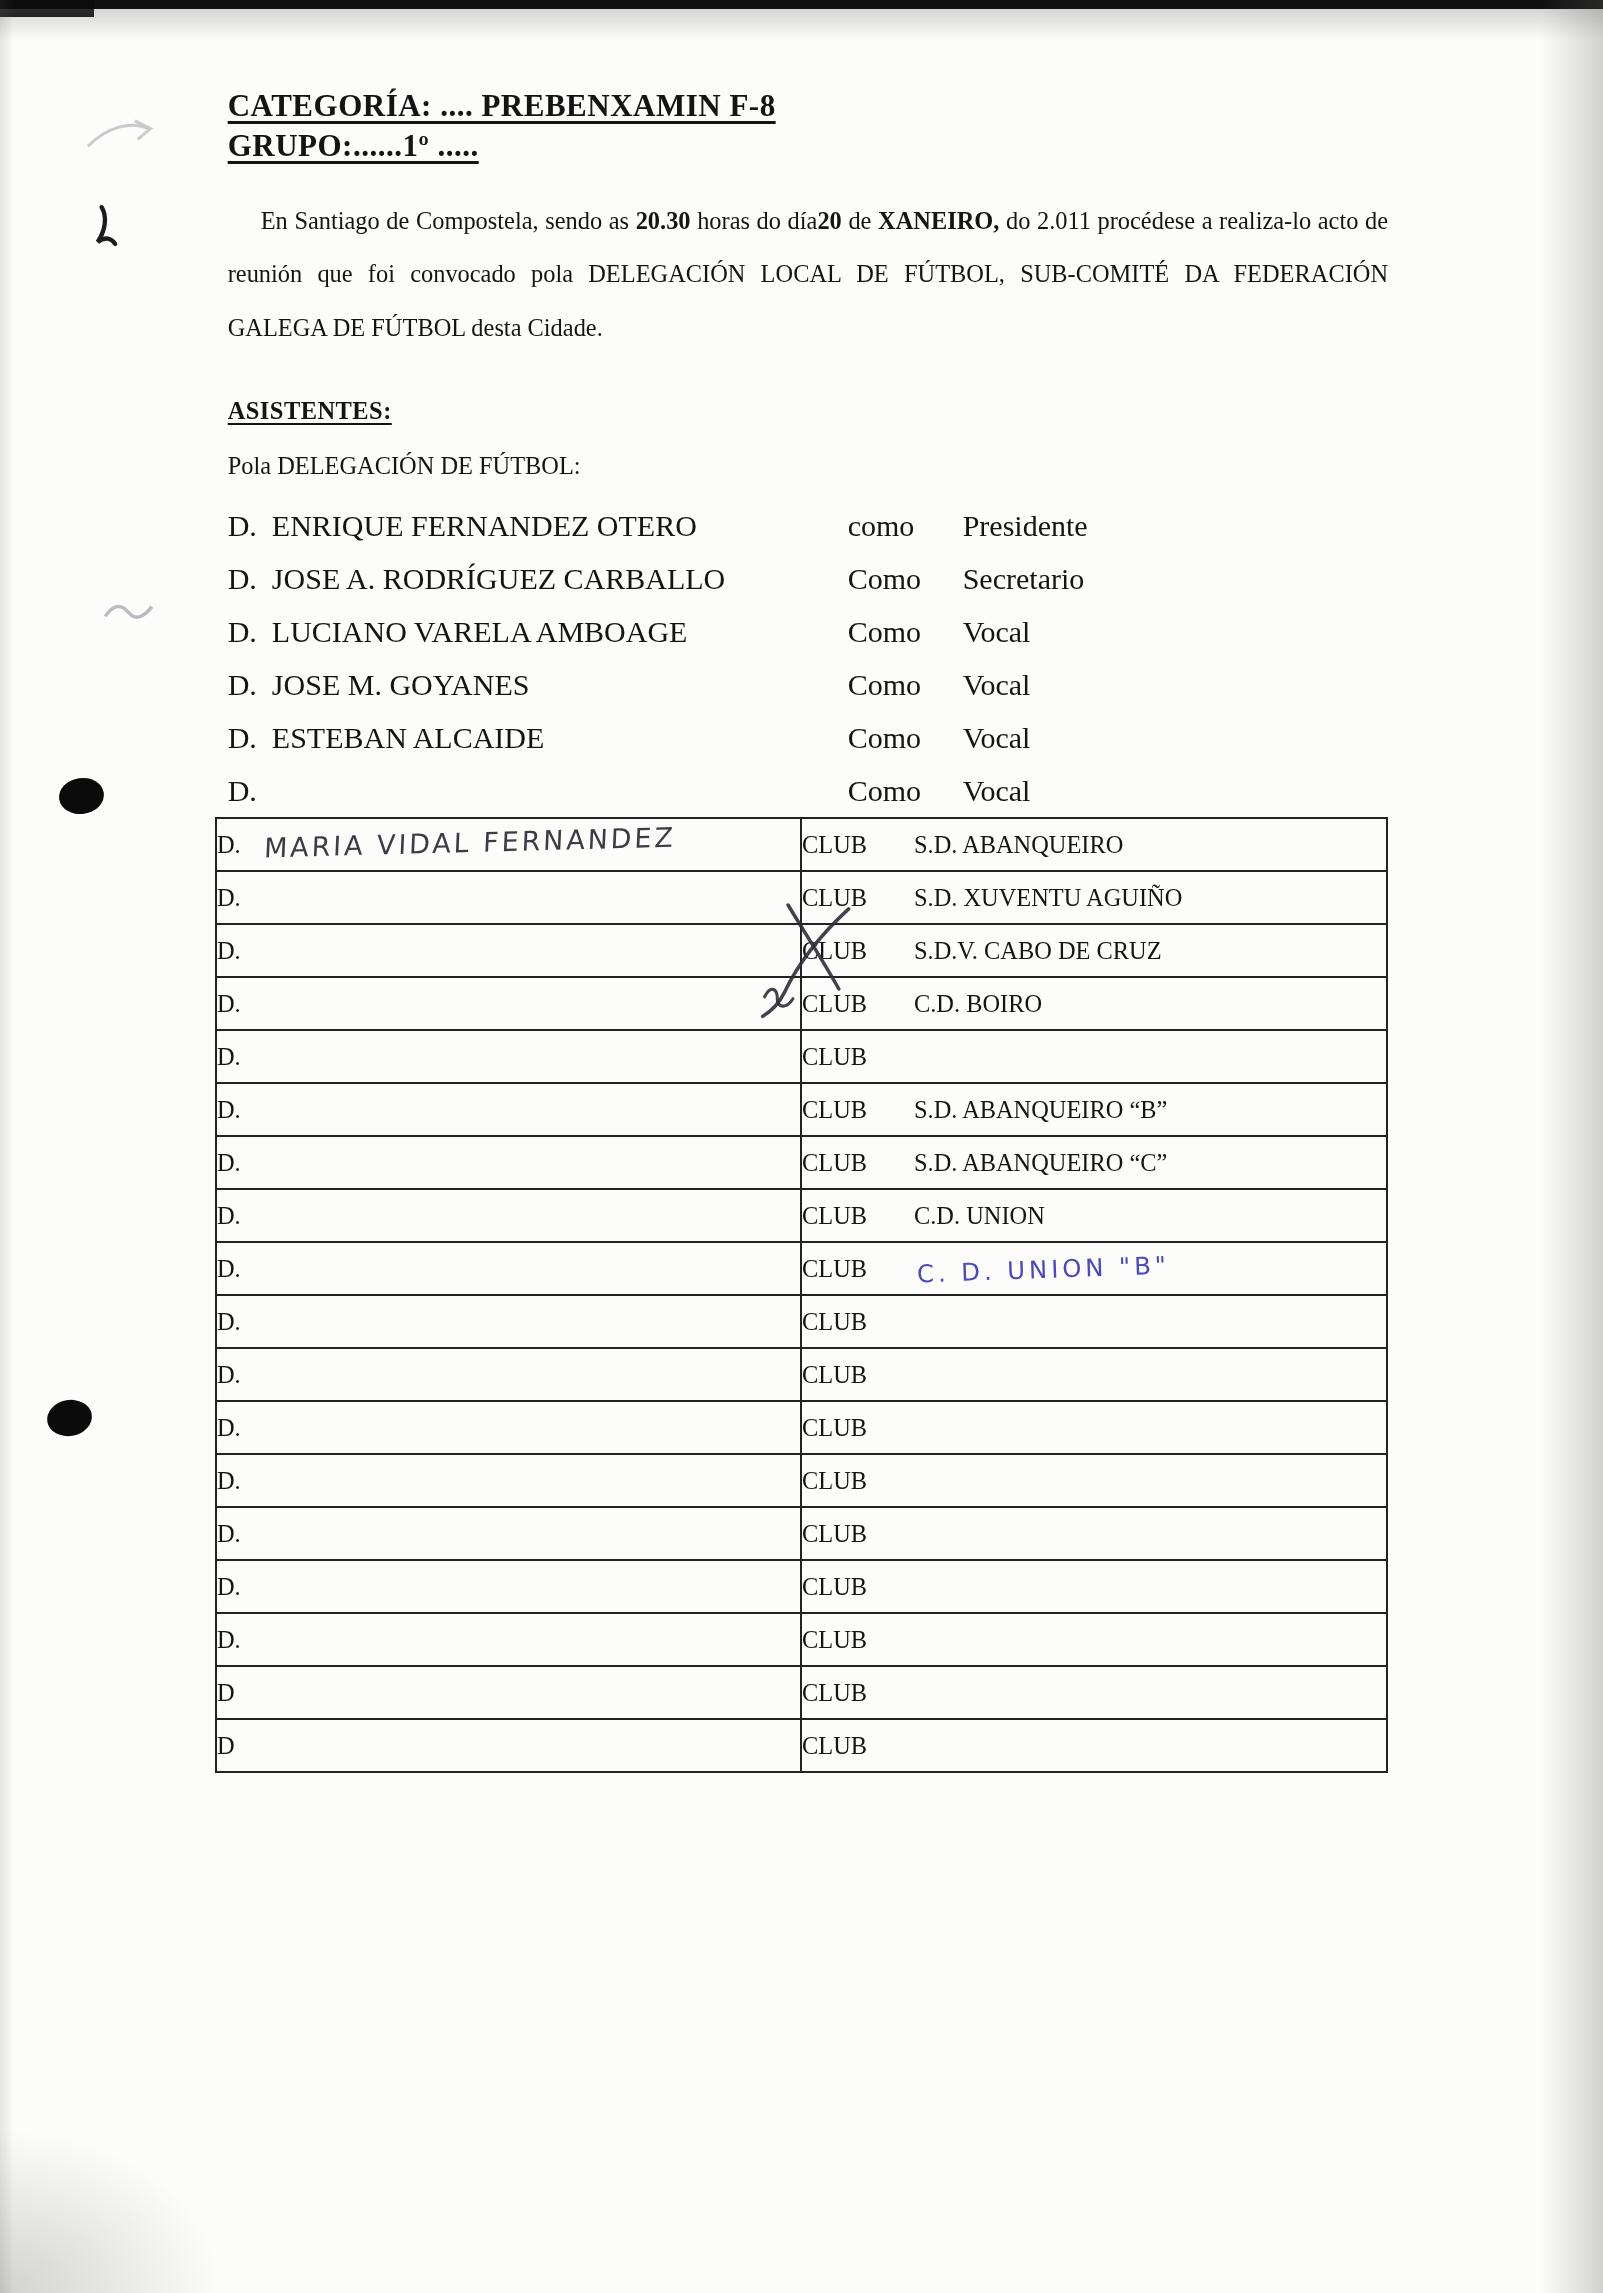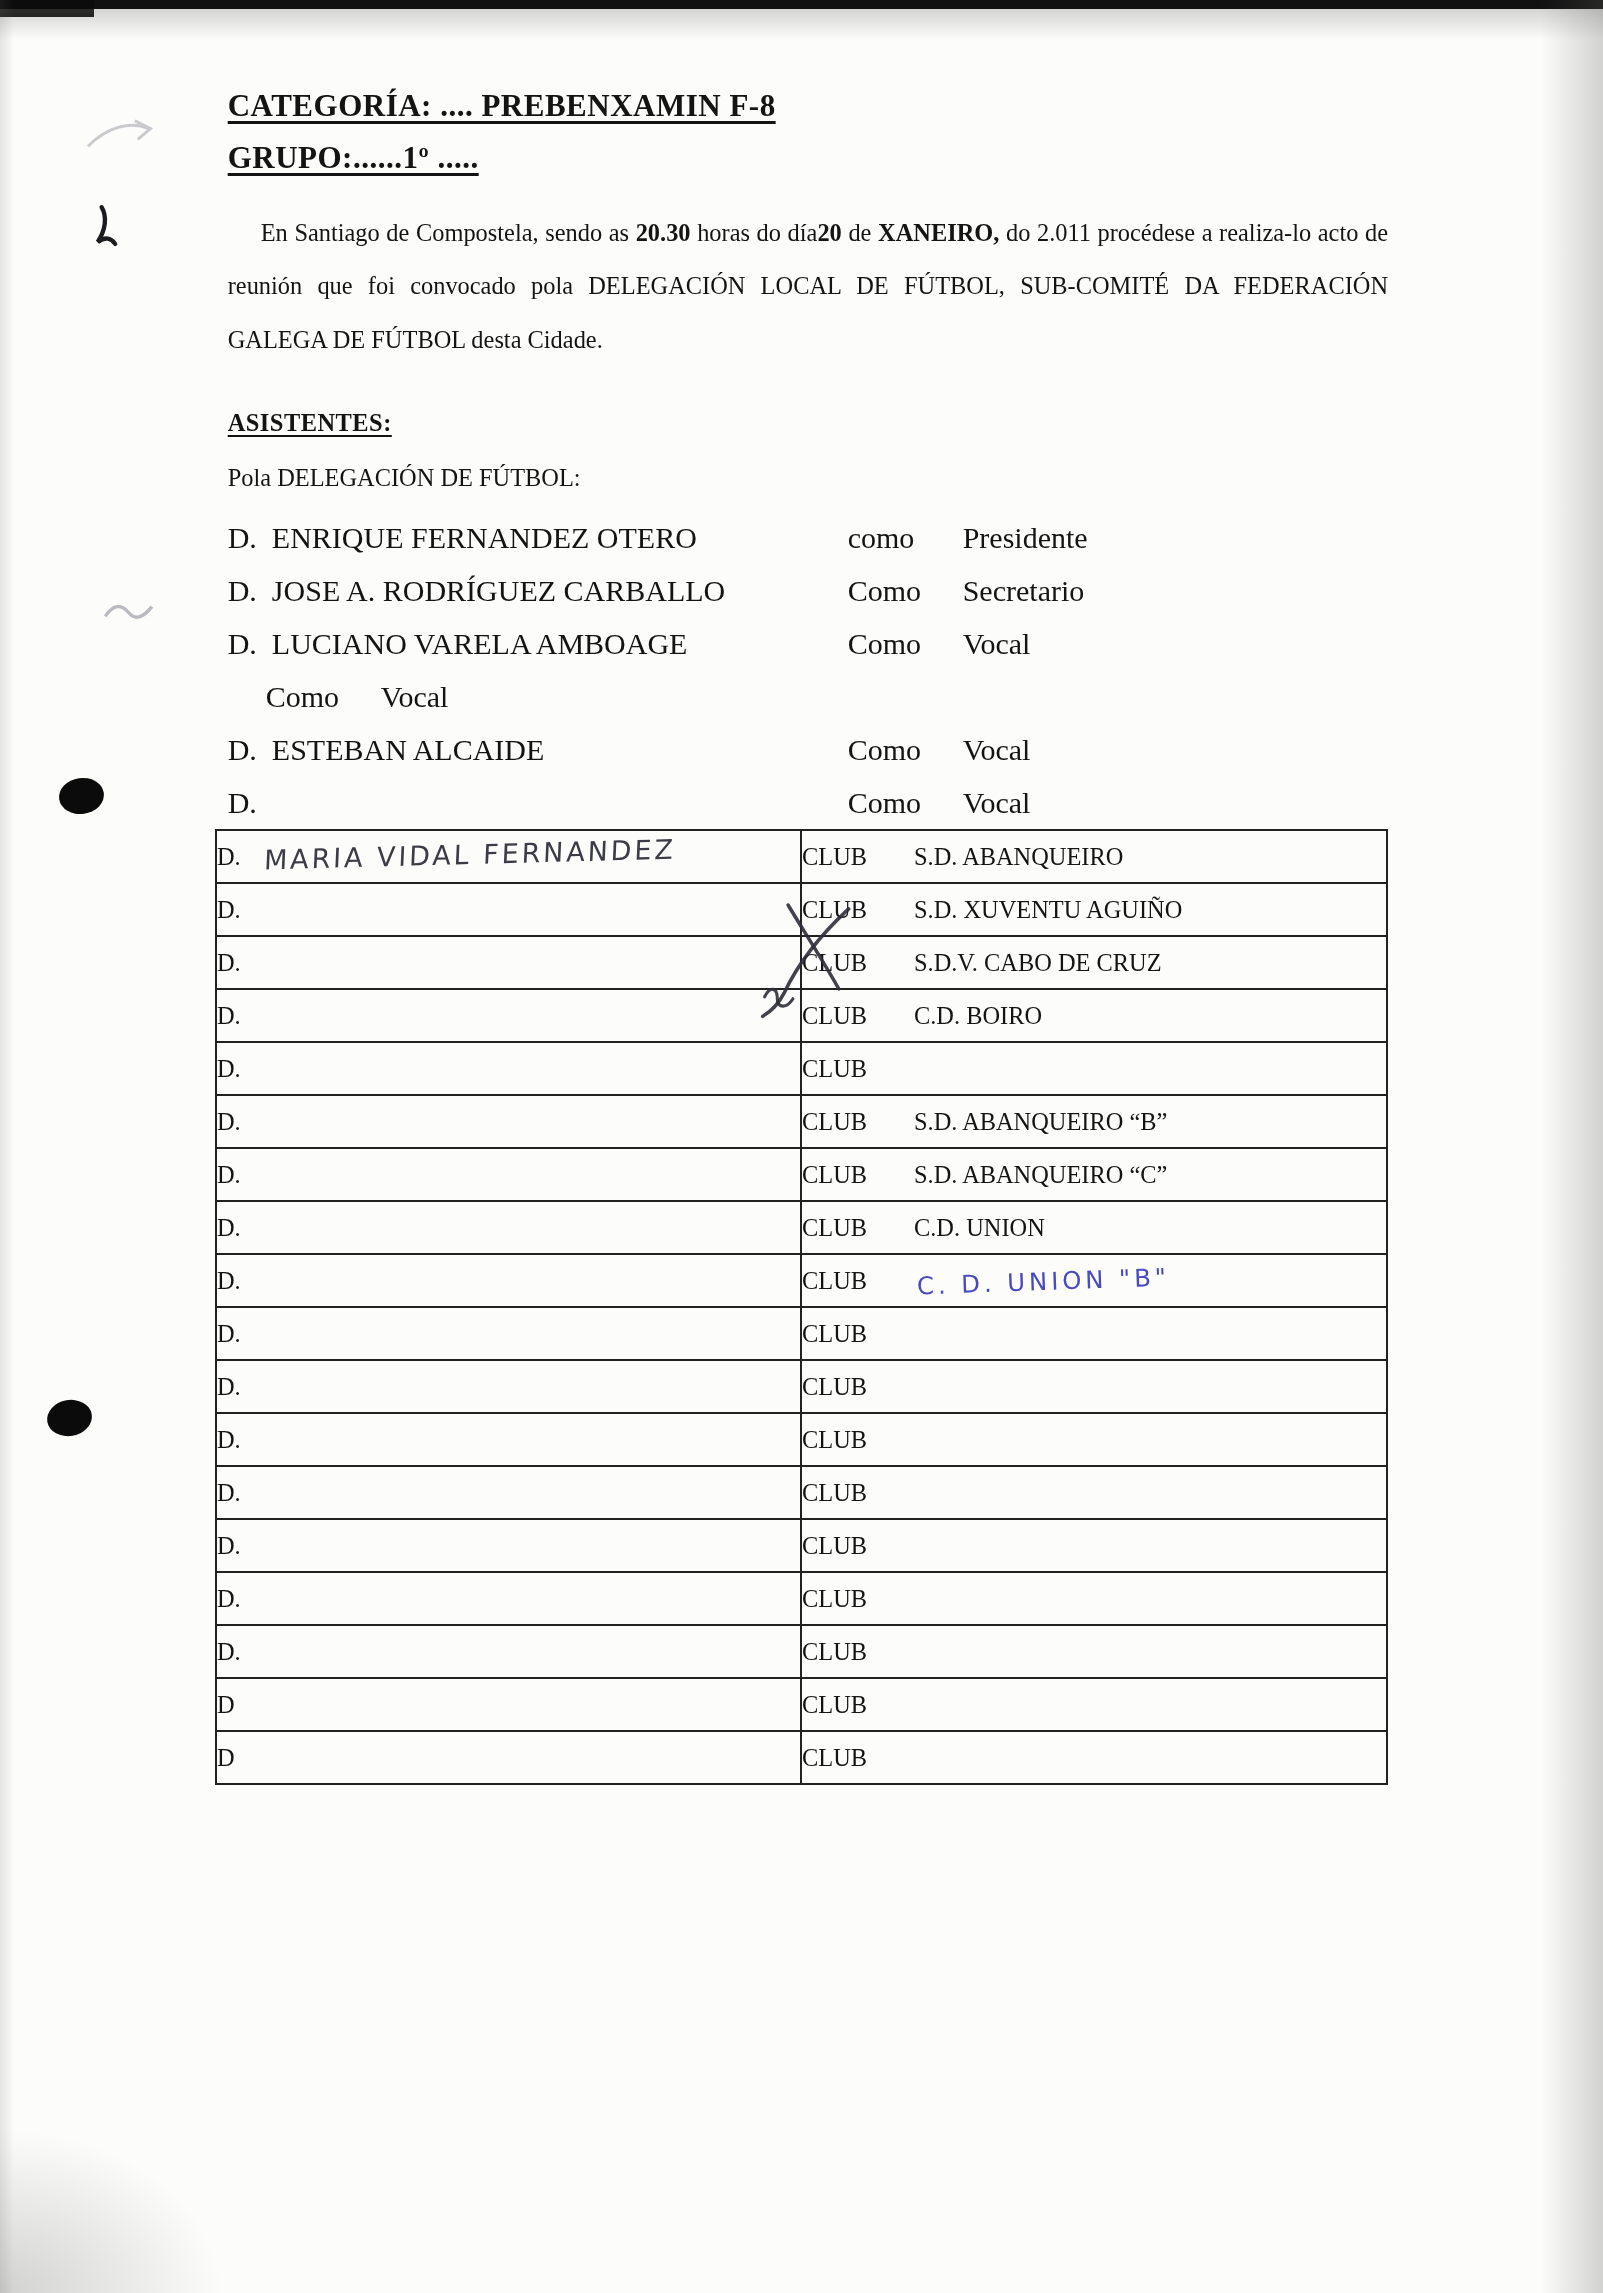--- a/index.html
+++ b/index.html
@@ -31,21 +31,21 @@
 
   .mark { position: absolute; }
 
   
   .content { position: absolute; left: 215px; top: 86px; width: 1173px; }
   .h-title, .h-group {
     font-size: 31px; font-weight: bold; line-height: 1.3;
     margin: 0 0 0 12.7px; letter-spacing: 0.5px;
     text-decoration: underline; text-decoration-thickness: 2.9px; text-underline-offset: 4.9px;
   }
-  .h-group { margin-bottom: 27px; margin-top: 12px; }
+  .h-group { margin-bottom: 27px; }
   .intro {
     font-size: 24.4px; line-height: 2.2; text-align: justify;
     margin: 0 0 39px 12.7px; text-indent: 33px;
   }
   .intro .b { font-weight: bold; }
   .h-asist {
     font-size: 24.4px; font-weight: bold; line-height: 1.4; letter-spacing: 0.5px;
     margin: 0 0 21.5px 12.7px;
     text-decoration: underline; text-decoration-thickness: 2.4px; text-underline-offset: 3.9px;
   }
@@ -123,20 +123,21 @@
     <span class="att-role">Secretario</span>
   </div>
 
   <div class="att-row">
     <span class="att-name">D.  LUCIANO VARELA AMBOAGE</span>
     <span class="att-como">Como</span>
     <span class="att-role">Vocal</span>
   </div>
 
   <div class="att-row">
+    <span class="att-name">D.  JOSE M. GOYANES</span>
     <span class="att-como">Como</span>
     <span class="att-role">Vocal</span>
   </div>
 
   <div class="att-row">
     <span class="att-name">D.  ESTEBAN ALCAIDE</span>
     <span class="att-como">Como</span>
     <span class="att-role">Vocal</span>
   </div>
 

